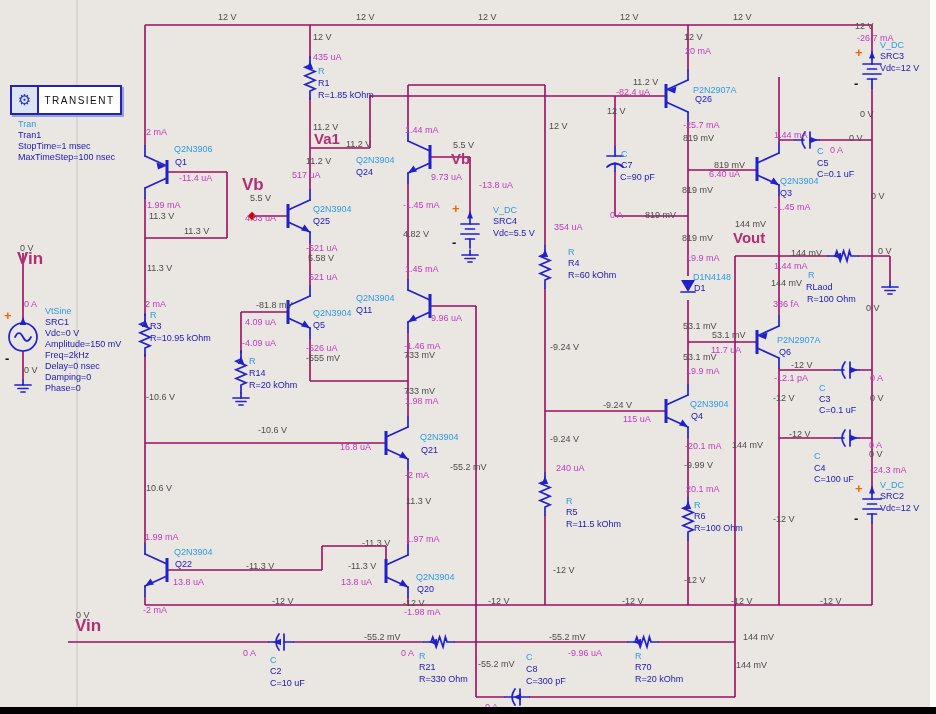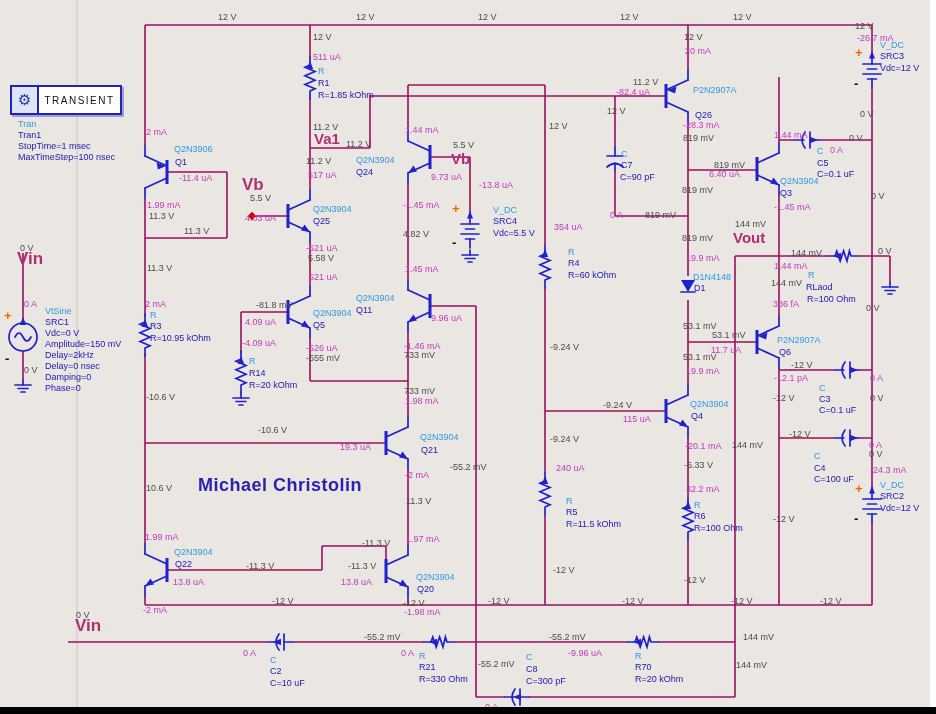--- a/index.html
+++ b/index.html
@@ -278,21 +278,20 @@
 <span class="lb simn" style="left:18px;top:130px">Tran1</span>
 <span class="lb simn" style="left:18px;top:141px">StopTime=1 msec</span>
 <span class="lb simn" style="left:18px;top:152px">MaxTimeStep=100 nsec</span>
 
 <span class="lb flag lg" style="left:17px;top:250px">Vin</span>
 <span class="lb flag" style="left:314px;top:131px">Va1</span>
 <span class="lb flag lg" style="left:242px;top:176px">Vb</span>
 <span class="lb flag" style="left:451px;top:151px">Vb</span>
 <span class="lb flag" style="left:733px;top:230px">Vout</span>
 <span class="lb flag lg" style="left:75px;top:617px">Vin</span>
-<span class="lb author" style="left:198px;top:476px">Michael Christolin</span>
 
 <span class="lb v" style="left:218px;top:12px">12 V</span>
 <span class="lb v" style="left:356px;top:12px">12 V</span>
 <span class="lb v" style="left:478px;top:12px">12 V</span>
 <span class="lb v" style="left:620px;top:12px">12 V</span>
 <span class="lb v" style="left:733px;top:12px">12 V</span>
 <span class="lb v" style="left:855px;top:21px">12 V</span>
 <span class="lb v" style="left:313px;top:32px">12 V</span>
 <span class="lb v" style="left:313px;top:122px">11.2 V</span>
 <span class="lb v" style="left:346px;top:139px">11.2 V</span>
@@ -328,21 +327,21 @@
 <span class="lb v" style="left:684px;top:32px">12 V</span>
 <span class="lb v" style="left:683px;top:133px">819 mV</span>
 <span class="lb v" style="left:645px;top:210px">819 mV</span>
 <span class="lb v" style="left:682px;top:185px">819 mV</span>
 <span class="lb v" style="left:714px;top:160px">819 mV</span>
 <span class="lb v" style="left:682px;top:233px">819 mV</span>
 <span class="lb v" style="left:683px;top:321px">53.1 mV</span>
 <span class="lb v" style="left:712px;top:330px">53.1 mV</span>
 <span class="lb v" style="left:683px;top:352px">53.1 mV</span>
 <span class="lb v" style="left:603px;top:400px">-9.24 V</span>
-<span class="lb v" style="left:684px;top:460px">-5.33 V</span>
+<span class="lb v" style="left:684px;top:460px">-9.99 V</span>
 <span class="lb v" style="left:684px;top:575px">-12 V</span>
 <span class="lb v" style="left:735px;top:219px">144 mV</span>
 <span class="lb v" style="left:791px;top:248px">144 mV</span>
 <span class="lb v" style="left:878px;top:246px">0 V</span>
 <span class="lb v" style="left:771px;top:278px">144 mV</span>
 <span class="lb v" style="left:866px;top:303px">0 V</span>
 <span class="lb v" style="left:849px;top:133px">0 V</span>
 <span class="lb v" style="left:871px;top:191px">0 V</span>
 <span class="lb v" style="left:791px;top:360px">-12 V</span>
 <span class="lb v" style="left:773px;top:393px">-12 V</span>
@@ -365,51 +364,51 @@
 <span class="lb v" style="left:736px;top:660px">144 mV</span>
 
 <span class="lb i" style="left:146px;top:127px">2 mA</span>
 <span class="lb i" style="left:179px;top:173px">-11.4 uA</span>
 <span class="lb i" style="left:144px;top:200px">-1.99 mA</span>
 <span class="lb i" style="left:145px;top:299px">2 mA</span>
 <span class="lb i" style="left:145px;top:532px">1.99 mA</span>
 <span class="lb i" style="left:143px;top:605px">-2 mA</span>
 <span class="lb i" style="left:173px;top:577px">13.8 uA</span>
 <span class="lb i" style="left:341px;top:577px">13.8 uA</span>
-<span class="lb i" style="left:340px;top:442px">19.3 uA</span>
+<span class="lb i" style="left:340px;top:442px">16.8 uA</span>
 <span class="lb i" style="left:405px;top:470px">-2 mA</span>
 <span class="lb i" style="left:406px;top:534px">1.97 mA</span>
 <span class="lb i" style="left:404px;top:607px">-1.98 mA</span>
-<span class="lb i" style="left:313px;top:52px">511 uA</span>
-<span class="lb i" style="left:308px;top:170px">517 uA</span>
+<span class="lb i" style="left:313px;top:52px">435 uA</span>
+<span class="lb i" style="left:292px;top:170px">517 uA</span>
 <span class="lb i" style="left:245px;top:213px">4.03 uA</span>
 <span class="lb i" style="left:306px;top:243px">-521 uA</span>
 <span class="lb i" style="left:309px;top:272px">521 uA</span>
 <span class="lb i" style="left:245px;top:317px">4.09 uA</span>
 <span class="lb i" style="left:242px;top:338px">-4.09 uA</span>
 <span class="lb i" style="left:306px;top:343px">-526 uA</span>
 <span class="lb i" style="left:405px;top:125px">1.44 mA</span>
 <span class="lb i" style="left:403px;top:200px">-1.45 mA</span>
 <span class="lb i" style="left:405px;top:264px">1.45 mA</span>
 <span class="lb i" style="left:431px;top:172px">9.73 uA</span>
 <span class="lb i" style="left:479px;top:180px">-13.8 uA</span>
 <span class="lb i" style="left:431px;top:313px">9.96 uA</span>
 <span class="lb i" style="left:404px;top:341px">-1.46 mA</span>
 <span class="lb i" style="left:405px;top:396px">1.98 mA</span>
 <span class="lb i" style="left:554px;top:222px">354 uA</span>
 <span class="lb i" style="left:556px;top:463px">240 uA</span>
 <span class="lb i" style="left:623px;top:414px">115 uA</span>
 <span class="lb i" style="left:616px;top:87px">-82.4 uA</span>
 <span class="lb i" style="left:685px;top:46px">20 mA</span>
-<span class="lb i" style="left:683px;top:120px">-28.3 mA</span>
+<span class="lb i" style="left:683px;top:120px">-25.7 mA</span>
 <span class="lb i" style="left:686px;top:253px">19.9 mA</span>
 <span class="lb i" style="left:711px;top:345px">11.7 uA</span>
 <span class="lb i" style="left:686px;top:366px">19.9 mA</span>
 <span class="lb i" style="left:685px;top:441px">-20.1 mA</span>
-<span class="lb i" style="left:686px;top:484px">32.2 mA</span>
+<span class="lb i" style="left:686px;top:484px">20.1 mA</span>
 <span class="lb i" style="left:857px;top:33px">-26.7 mA</span>
 <span class="lb i" style="left:709px;top:169px">6.40 uA</span>
 <span class="lb i" style="left:774px;top:130px">1.44 mA</span>
 <span class="lb i" style="left:774px;top:202px">-1.45 mA</span>
 <span class="lb i" style="left:774px;top:261px">1.44 mA</span>
 <span class="lb i" style="left:773px;top:299px">386 fA</span>
 <span class="lb i" style="left:774px;top:373px">-12.1 pA</span>
 <span class="lb i" style="left:870px;top:465px">-24.3 mA</span>
 <span class="lb i" style="left:24px;top:299px">0 A</span>
 <span class="lb i" style="left:610px;top:210px">0 A</span>
@@ -431,21 +430,21 @@
 <span class="lb nm" style="left:313px;top:320px">Q5</span>
 <span class="lb mdl" style="left:356px;top:155px">Q2N3904</span>
 <span class="lb nm" style="left:356px;top:167px">Q24</span>
 <span class="lb mdl" style="left:356px;top:293px">Q2N3904</span>
 <span class="lb nm" style="left:356px;top:305px">Q11</span>
 <span class="lb mdl" style="left:420px;top:432px">Q2N3904</span>
 <span class="lb nm" style="left:421px;top:445px">Q21</span>
 <span class="lb mdl" style="left:416px;top:572px">Q2N3904</span>
 <span class="lb nm" style="left:417px;top:584px">Q20</span>
 <span class="lb mdl" style="left:693px;top:85px">P2N2907A</span>
-<span class="lb nm" style="left:695px;top:110px">Q26</span>
+<span class="lb nm" style="left:695px;top:94px">Q26</span>
 <span class="lb mdl" style="left:780px;top:176px">Q2N3904</span>
 <span class="lb nm" style="left:780px;top:188px">Q3</span>
 <span class="lb mdl" style="left:777px;top:335px">P2N2907A</span>
 <span class="lb nm" style="left:779px;top:347px">Q6</span>
 <span class="lb mdl" style="left:690px;top:399px">Q2N3904</span>
 <span class="lb nm" style="left:691px;top:411px">Q4</span>
 <span class="lb mdl" style="left:693px;top:272px">D1N4148</span>
 <span class="lb nm" style="left:694px;top:283px">D1</span>
 
 <span class="lb mdl" style="left:318px;top:66px">R</span>
@@ -492,21 +491,21 @@
 <span class="lb nm" style="left:819px;top:394px">C3</span>
 <span class="lb nm" style="left:819px;top:405px">C=0.1 uF</span>
 <span class="lb mdl" style="left:814px;top:451px">C</span>
 <span class="lb nm" style="left:814px;top:463px">C4</span>
 <span class="lb nm" style="left:814px;top:474px">C=100 uF</span>
 
 <span class="lb mdl" style="left:45px;top:306px">VtSine</span>
 <span class="lb nm" style="left:45px;top:317px">SRC1</span>
 <span class="lb nm" style="left:45px;top:328px">Vdc=0 V</span>
 <span class="lb nm" style="left:45px;top:339px">Amplitude=150 mV</span>
-<span class="lb nm" style="left:45px;top:350px">Delay=2kHz</span>
+<span class="lb nm" style="left:45px;top:350px">Freq=2kHz</span>
 <span class="lb nm" style="left:45px;top:361px">Delay=0 nsec</span>
 <span class="lb nm" style="left:45px;top:372px">Damping=0</span>
 <span class="lb nm" style="left:45px;top:383px">Phase=0</span>
 <span class="lb mdl" style="left:493px;top:205px">V_DC</span>
 <span class="lb nm" style="left:493px;top:216px">SRC4</span>
 <span class="lb nm" style="left:493px;top:228px">Vdc=5.5 V</span>
 <span class="lb mdl" style="left:880px;top:40px">V_DC</span>
 <span class="lb nm" style="left:880px;top:51px">SRC3</span>
 <span class="lb nm" style="left:880px;top:63px">Vdc=12 V</span>
 <span class="lb mdl" style="left:880px;top:480px">V_DC</span>

